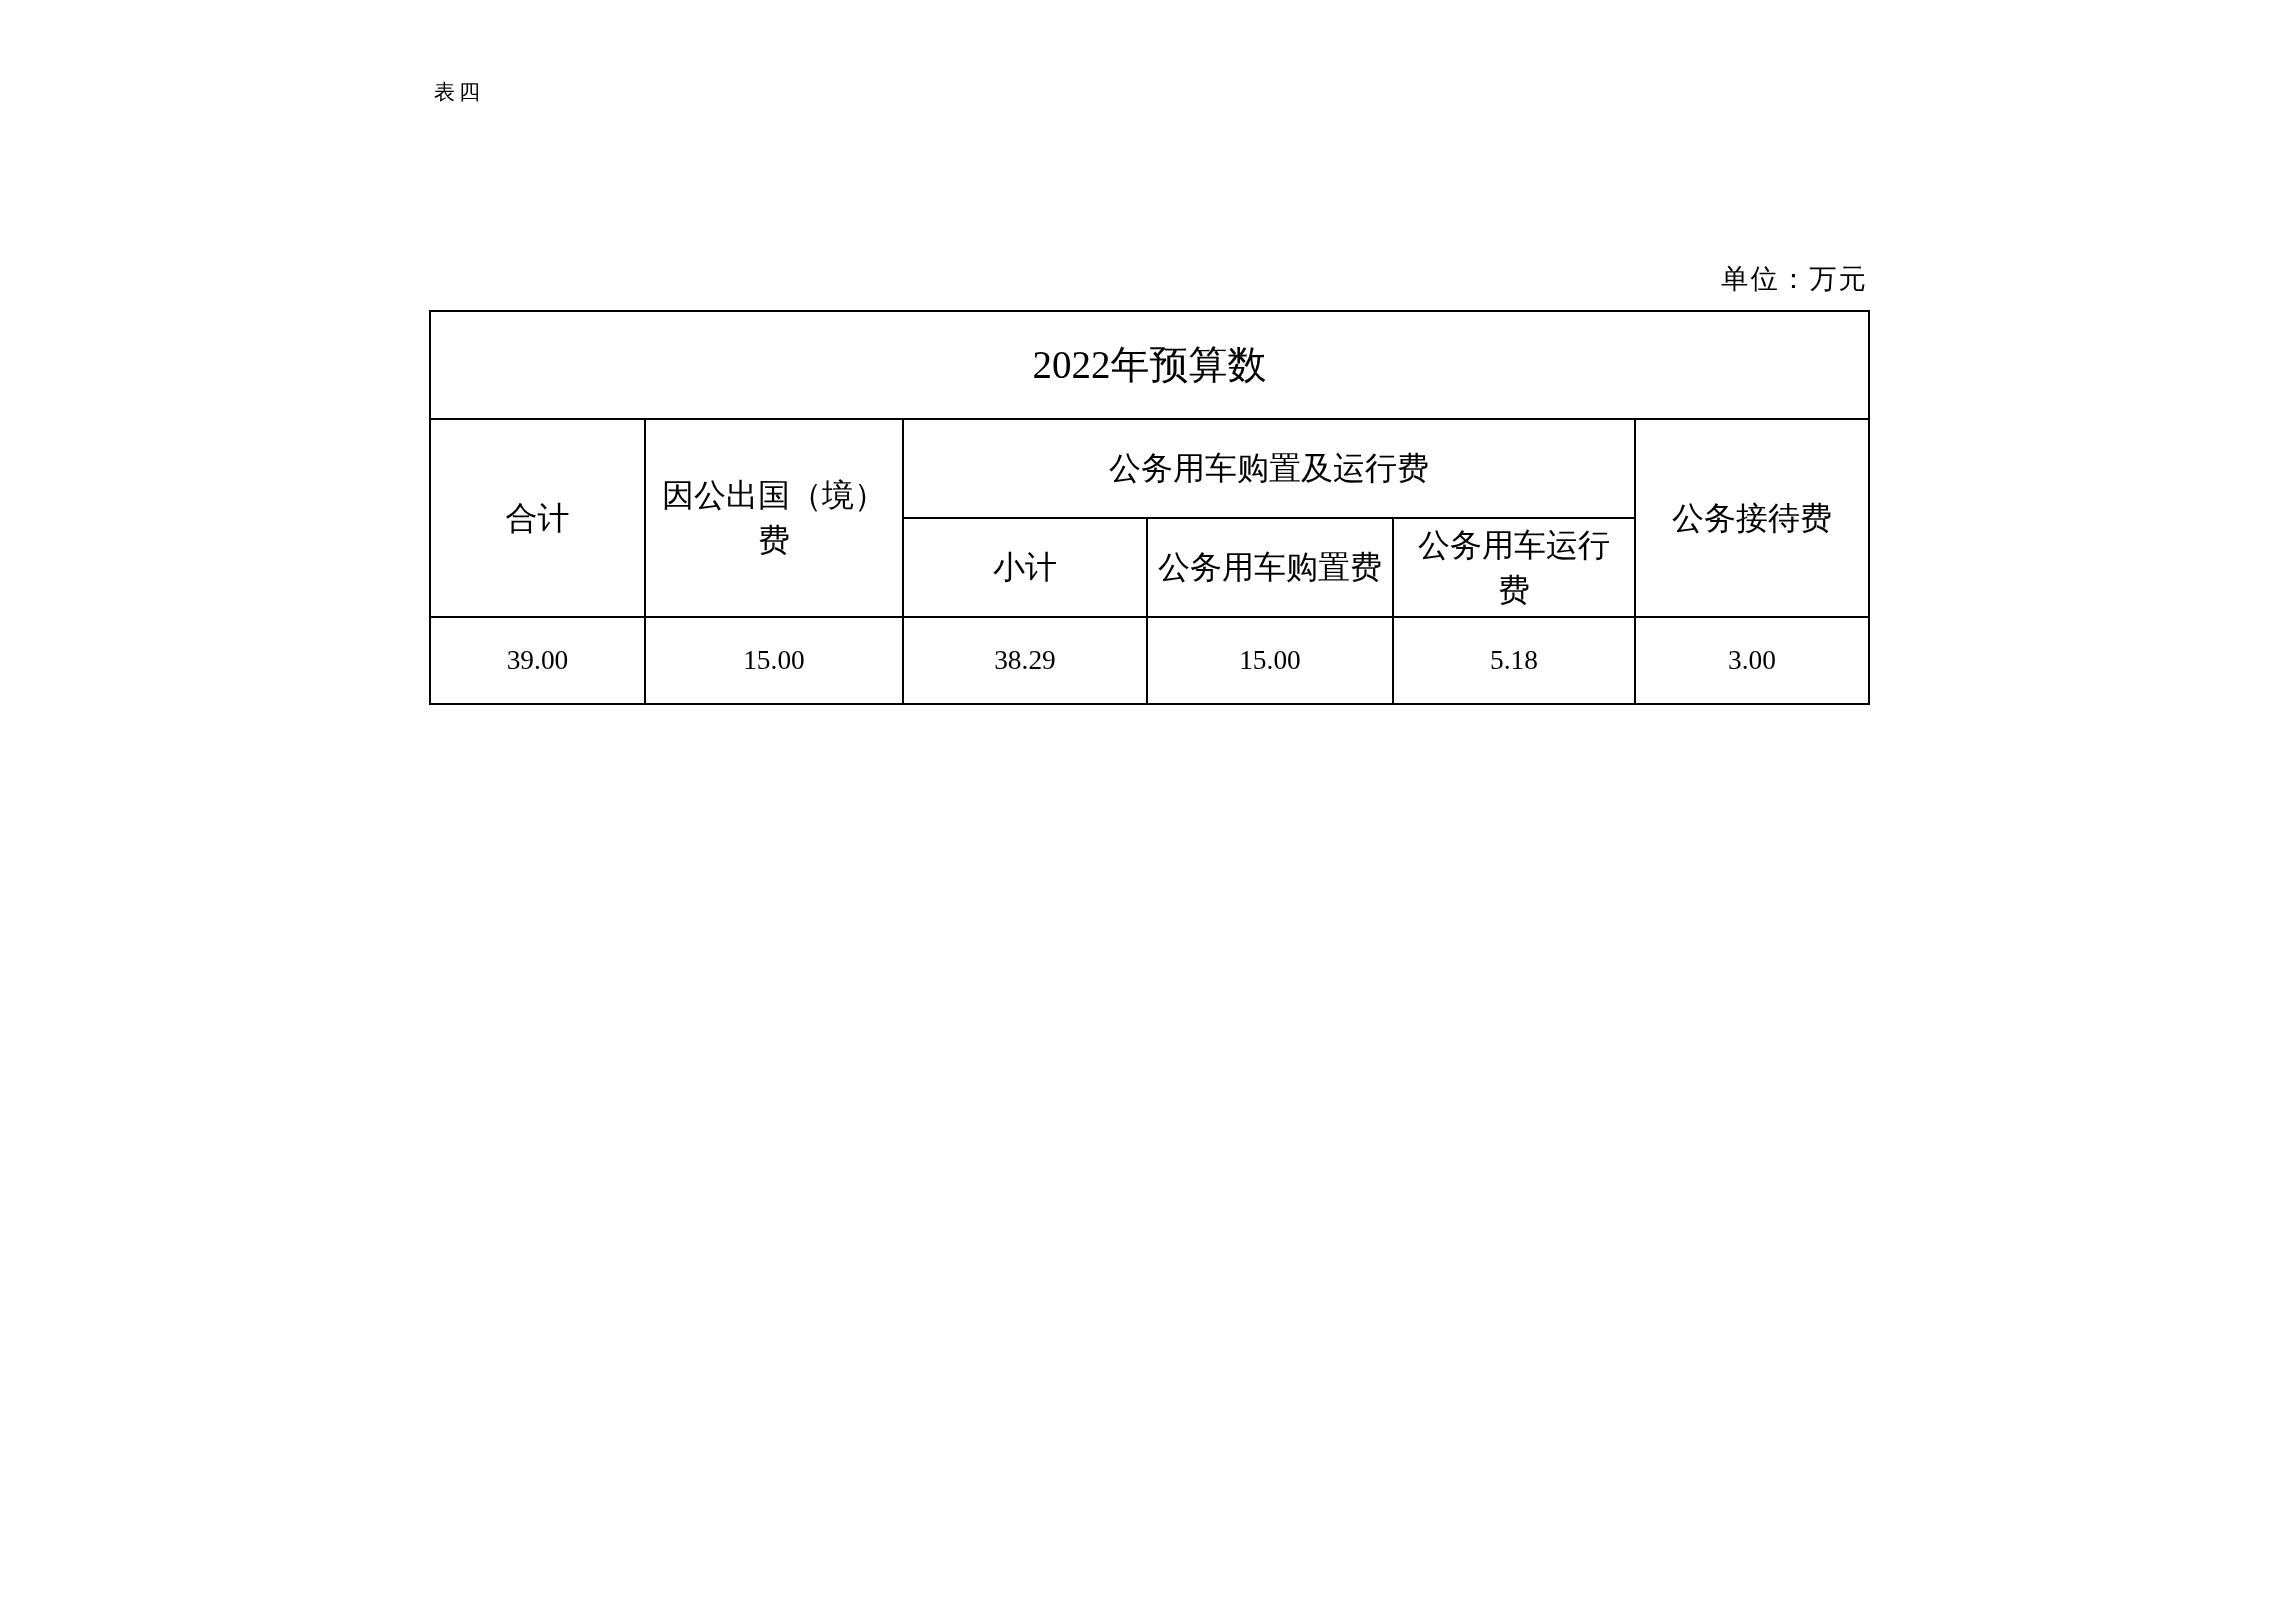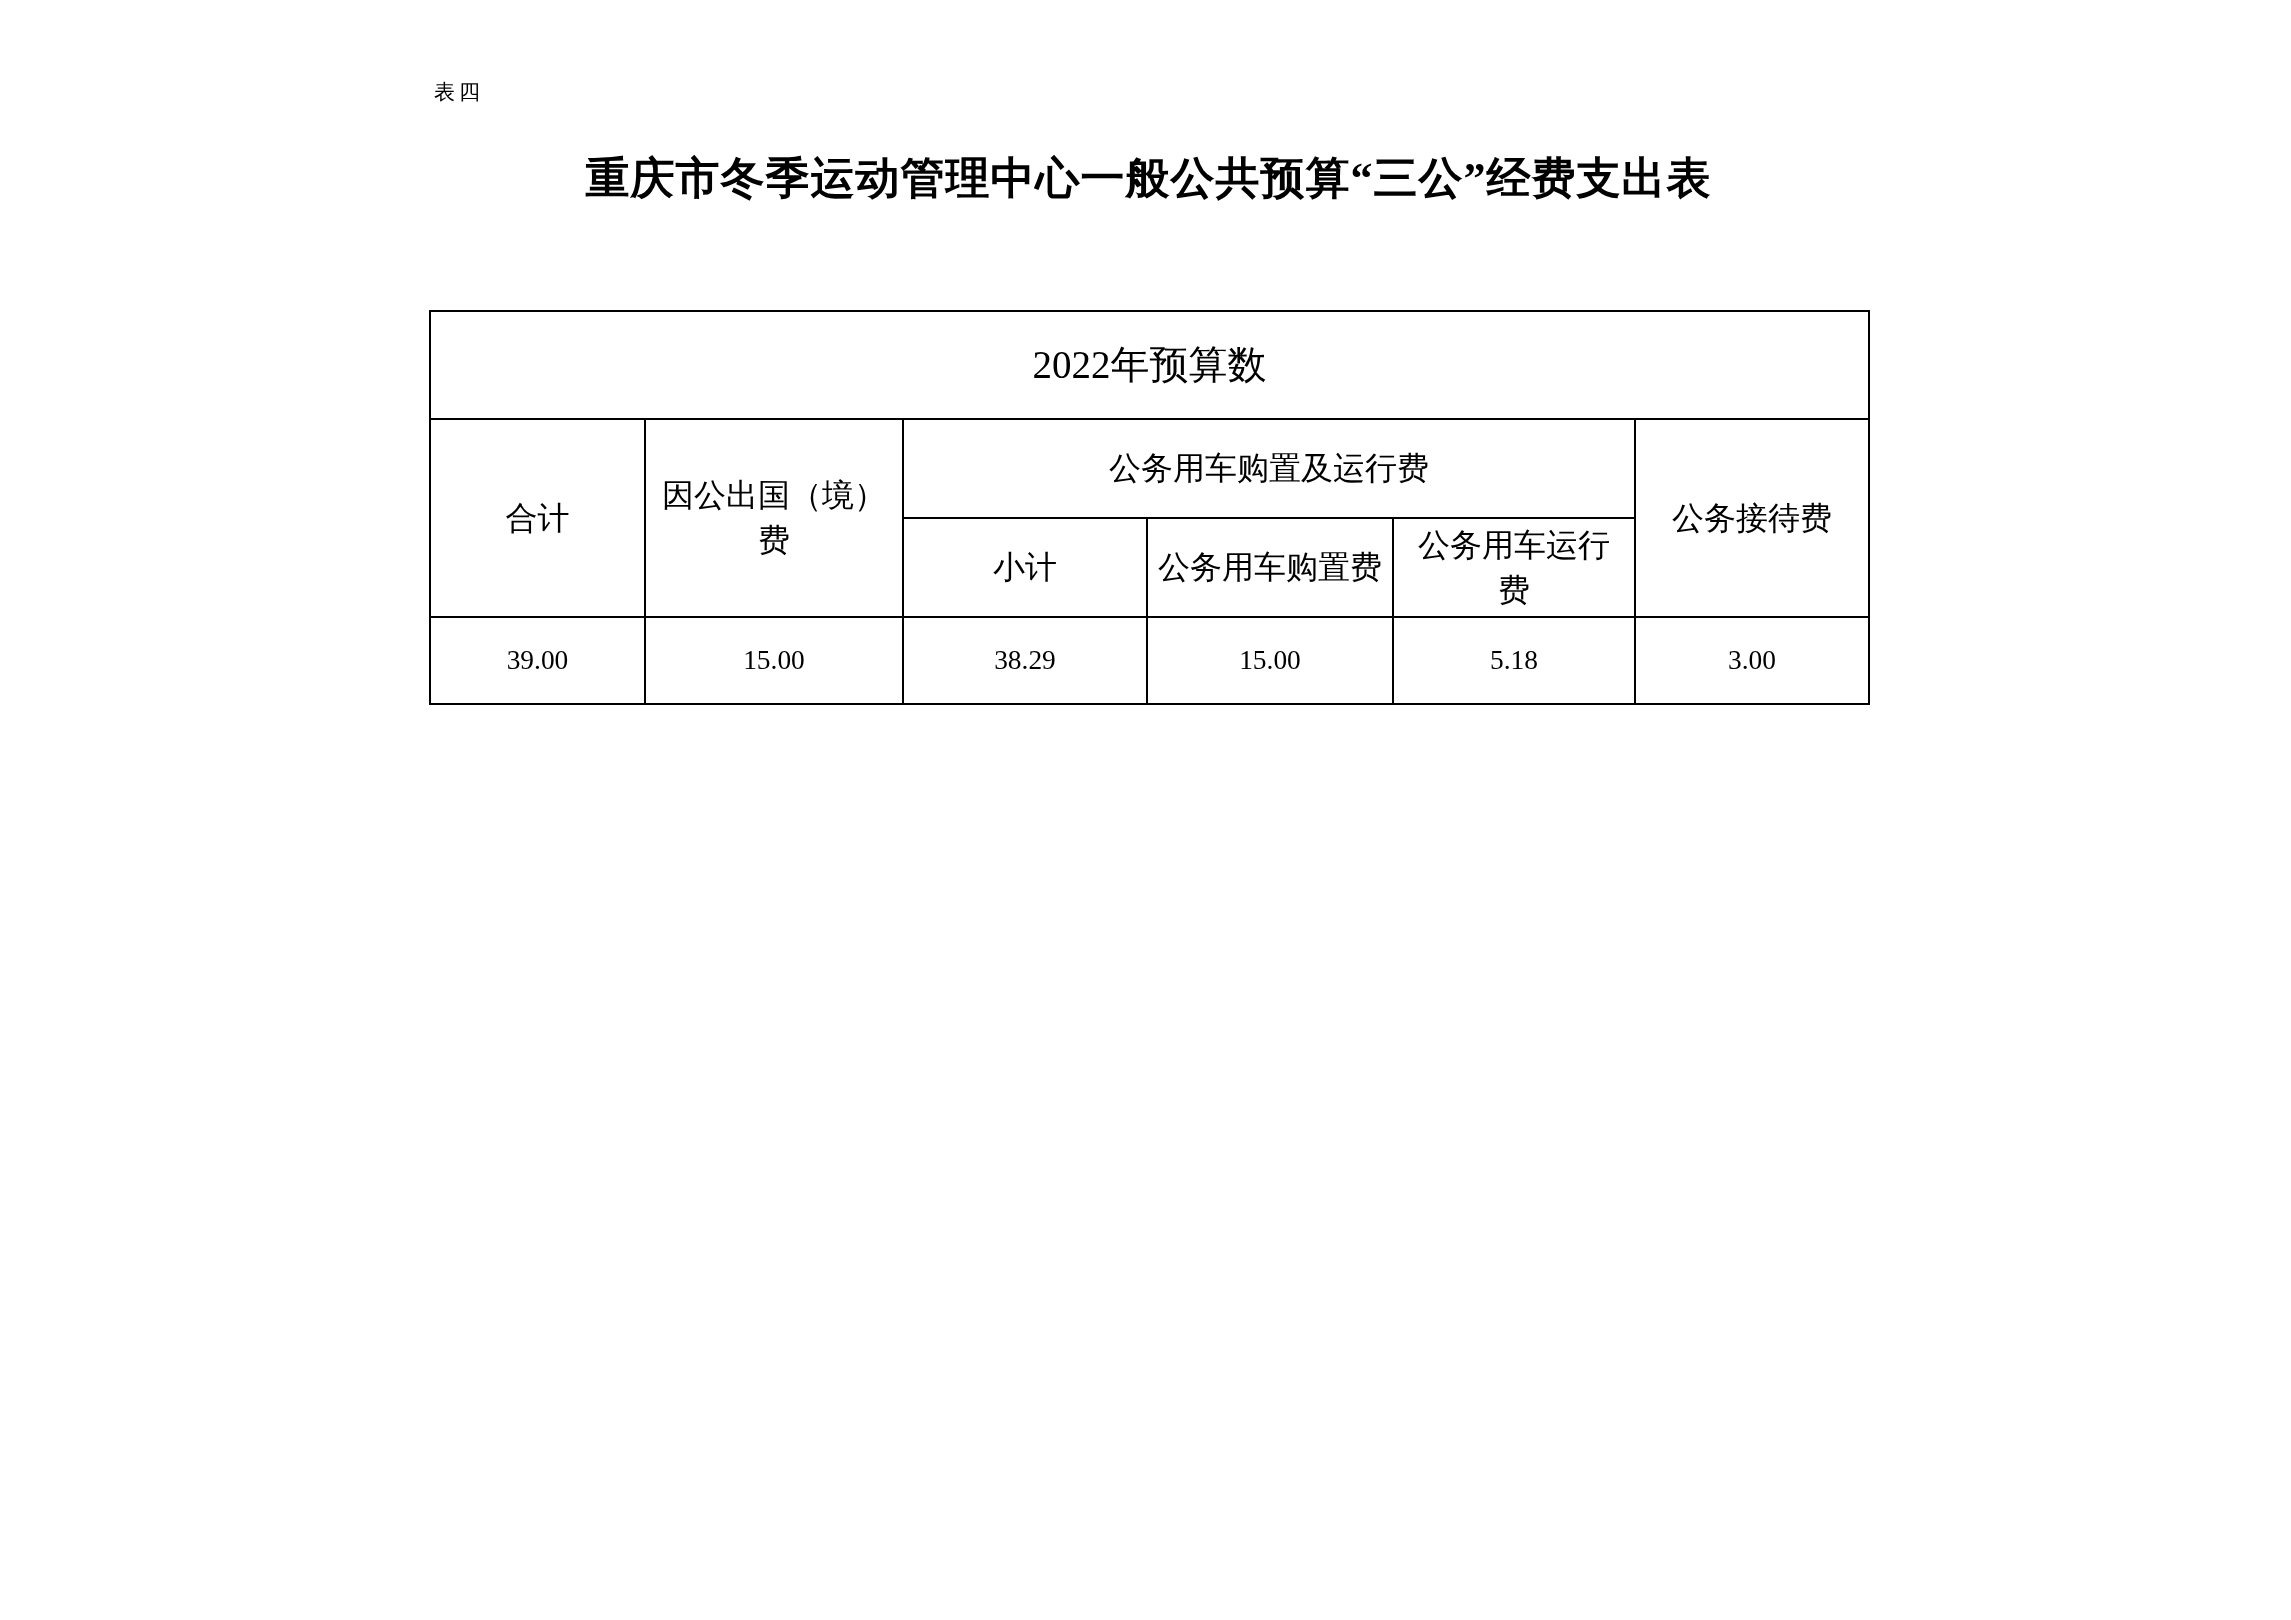--- a/index.html
+++ b/index.html
@@ -80,22 +80,22 @@
     font-family: "Liberation Serif", serif;
   }
 </style>
 </head>
 <body>
 
 <div class="page">
 
   <div class="corner-label">表四</div>
 
-  <div class="doc-title">重庆市冬季运动管理中心一般公共预算“三公”经费支出表</div>
 
+  <div class="unit-note">单位：万元</div>
 
   <table class="budget">
     <colgroup>
       <col class="c1">
         <col class="c2">
         <col class="c3">
       <col class="c4">
         <col class="c5">
         <col class="c6">
     </colgroup>

